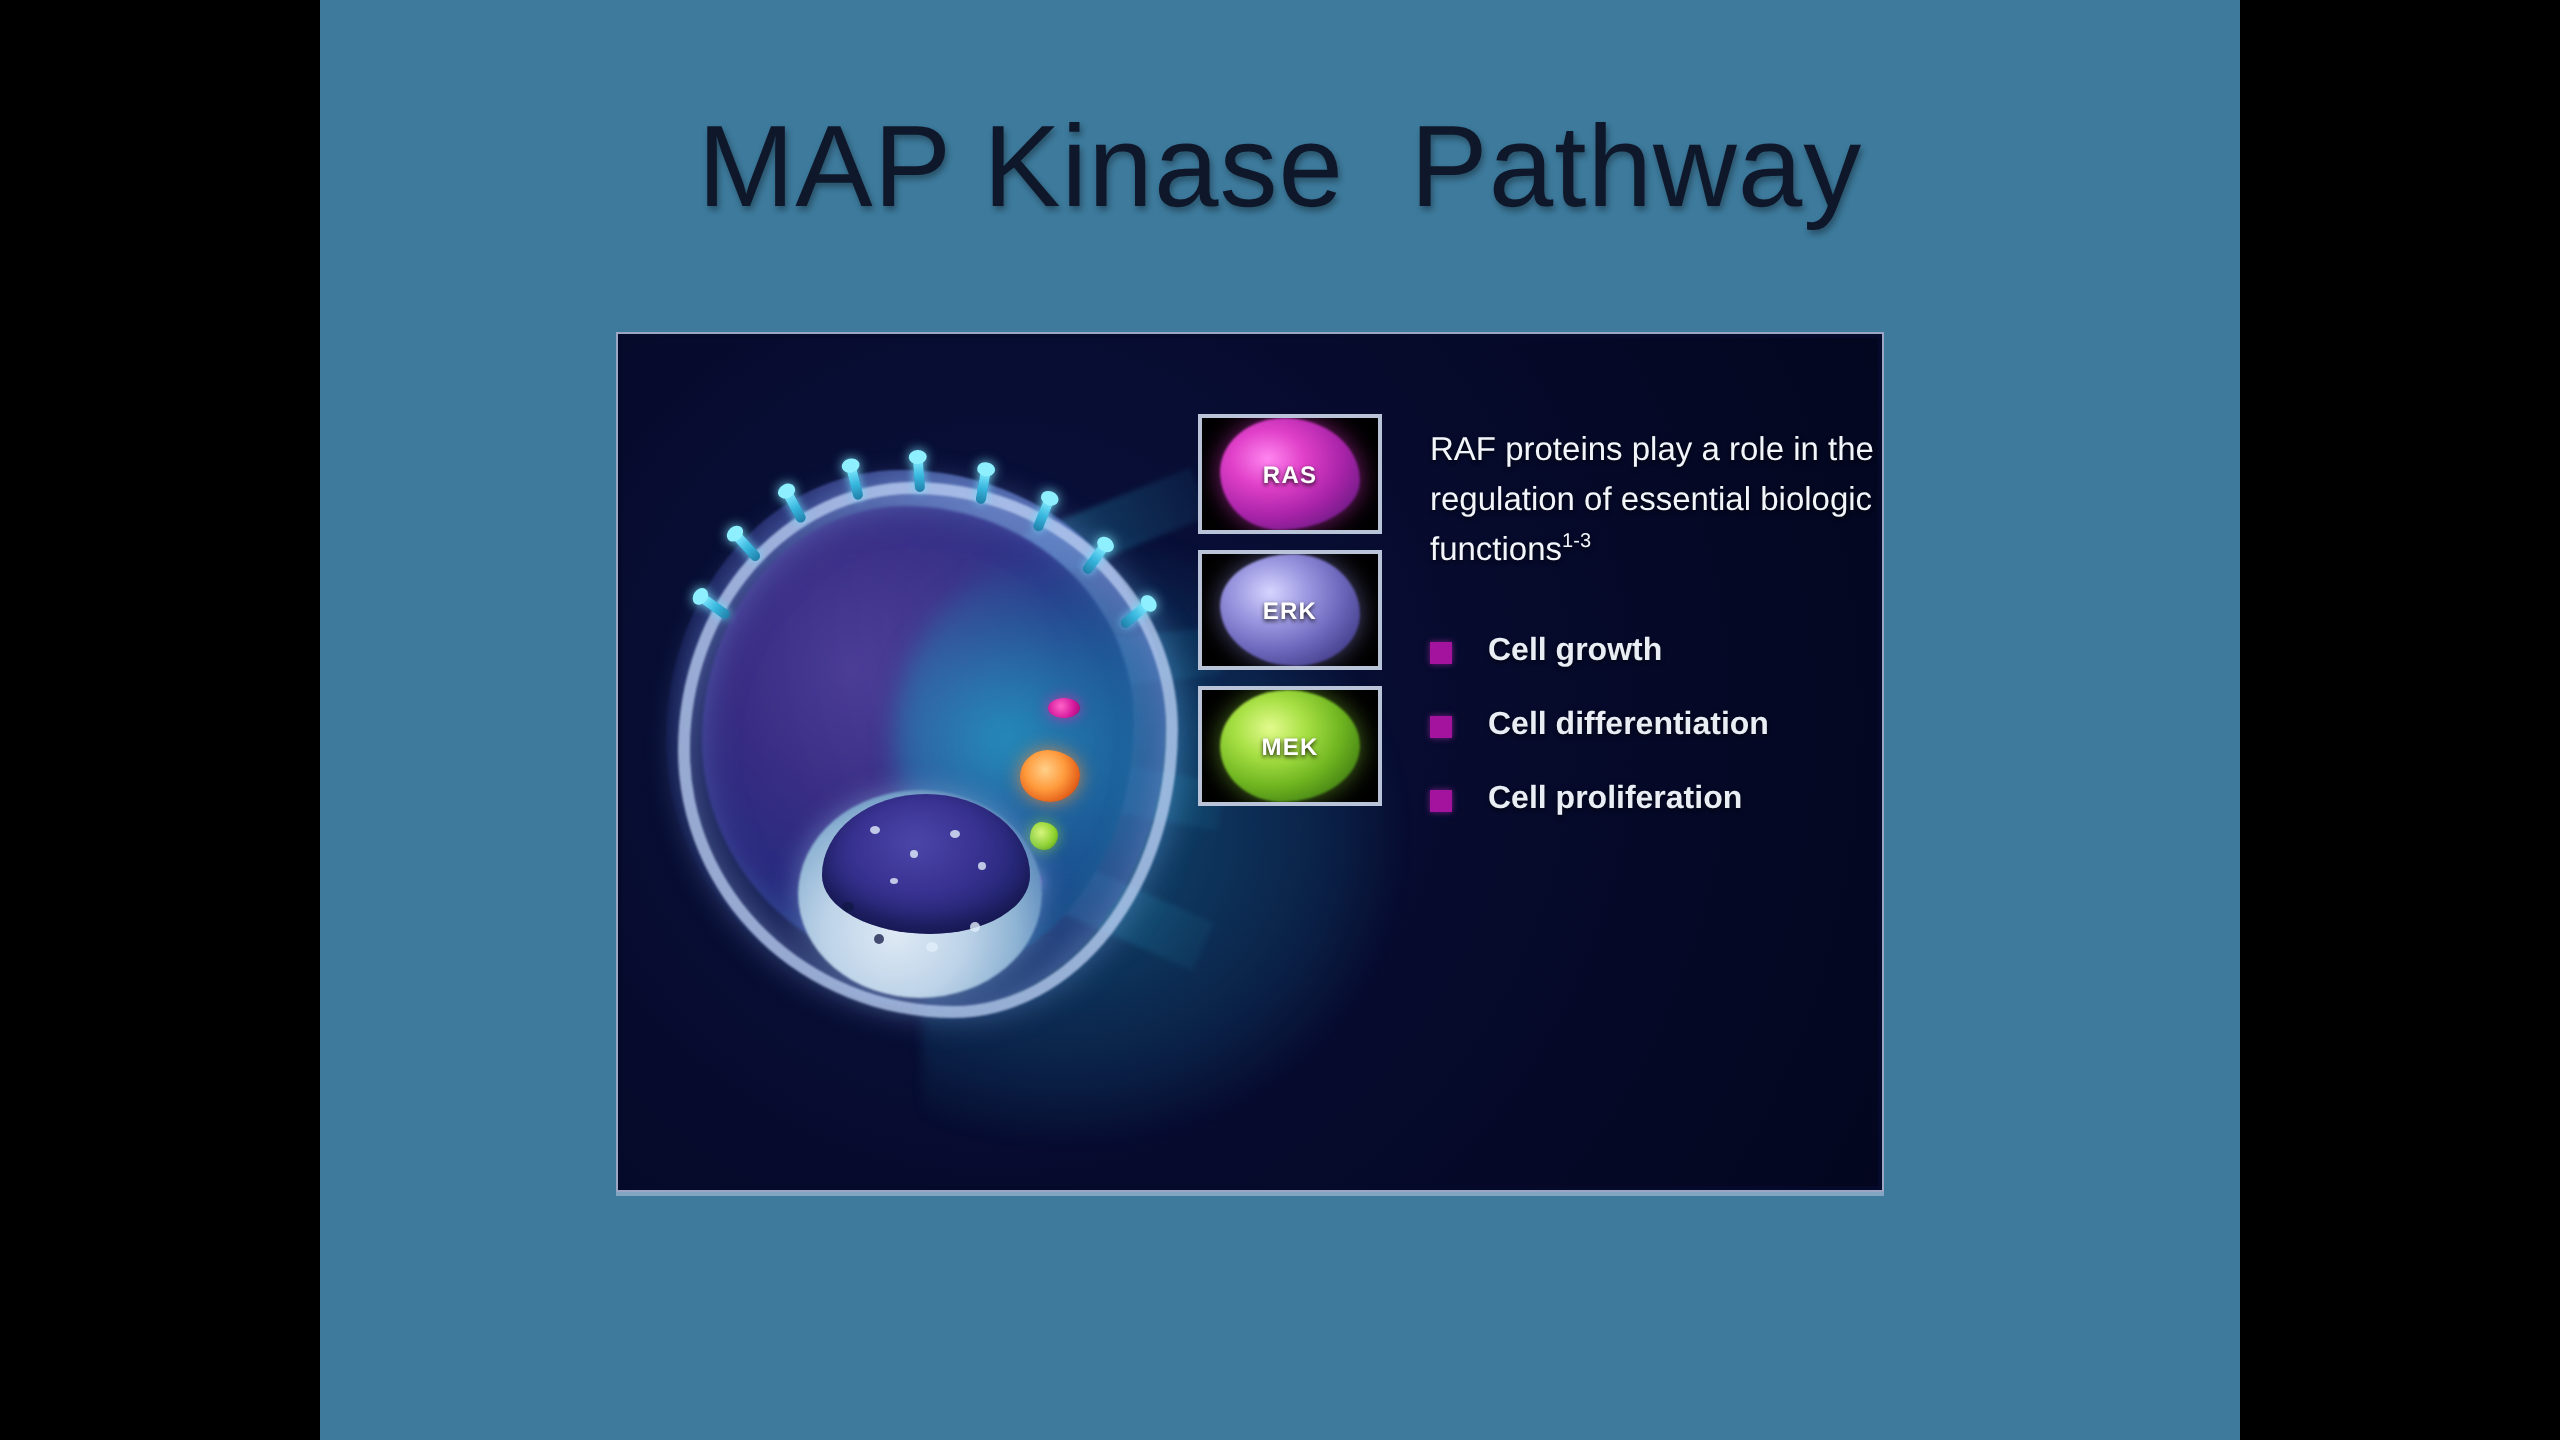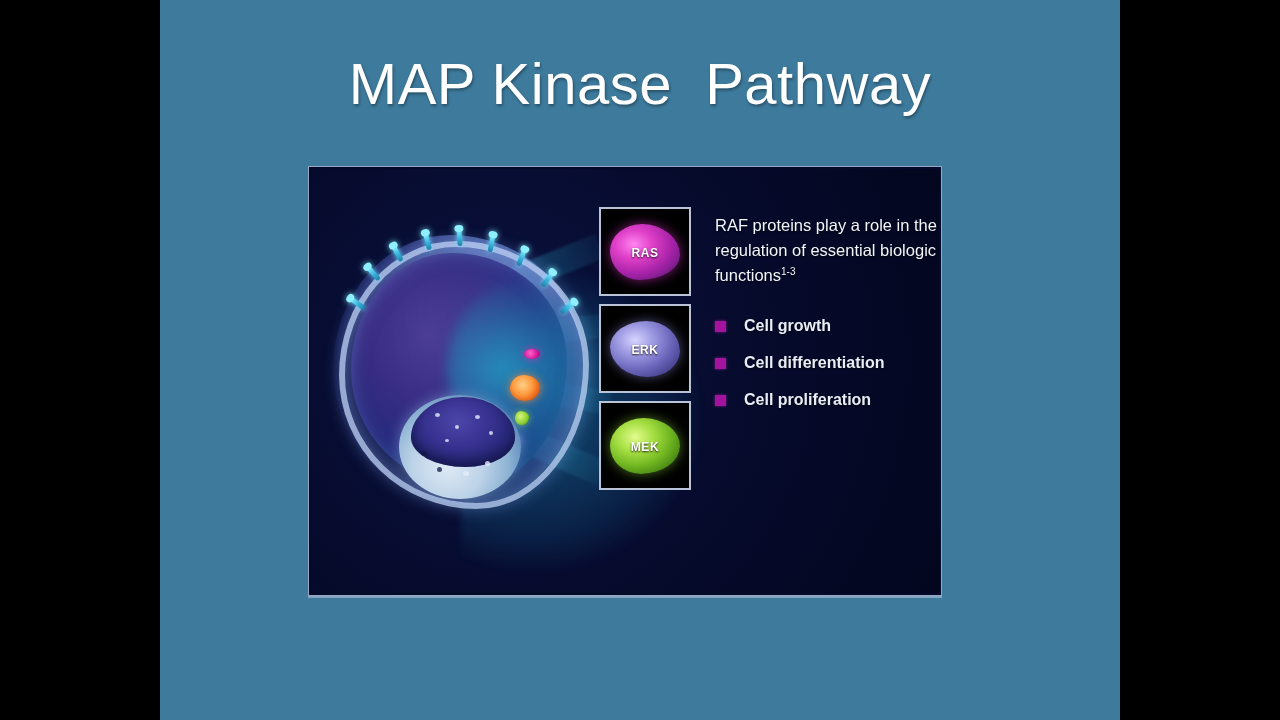--- a/index.html
+++ b/index.html
@@ -42,21 +42,21 @@
     background: #3d7a9c;
   }
 
   
   #slide-title {
     position: absolute;
     left: 0;
     top: 52px;
     width: 960px;
     text-align: center;
-    color: #ffffff;
+    color: #0f172a;
     font-size: 58px;
     font-weight: 400;
     letter-spacing: 0.5px;
     white-space: pre;
     text-shadow: 1px 2px 3px rgba(0,0,0,0.35);
     line-height: 1.1;
   }
 
   
   #figure-frame {
@@ -248,21 +248,21 @@
   
   #panel-column {
     position: absolute;
     left: 288px;
     top: 38px;
     width: 96px;
   }
   .protein-panel {
     position: relative;
     width: 92px;
-    height: 89px;
+    height: 60px;
     margin-bottom: 8px;
     background: #000000;
     border: 2px solid #b9c4d8;
     box-sizing: border-box;
     overflow: hidden;
   }
   .blob {
     position: absolute;
     left: 50%;
     top: 50%;

